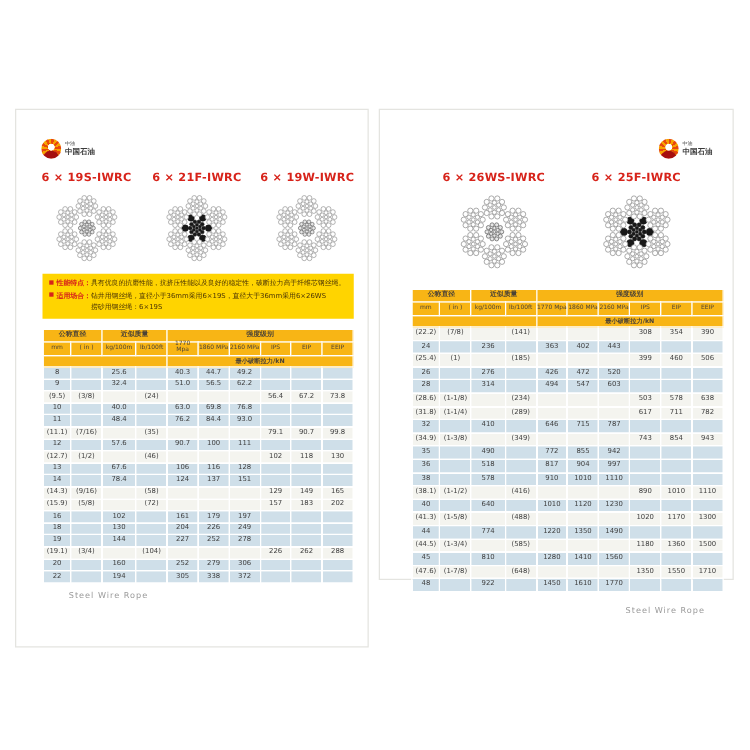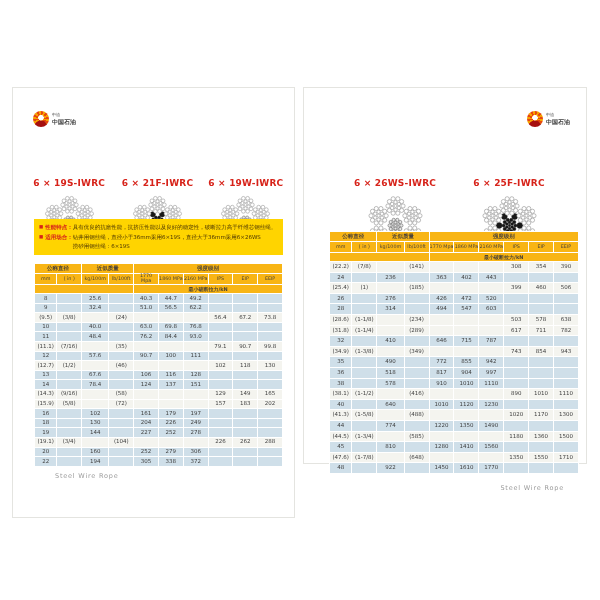--- a/index.html
+++ b/index.html
@@ -25,21 +25,21 @@
   }
   .logo-text{display:flex;flex-direction:column;justify-content:center;color:#3a3a3a;}
   .logo-text .t1{font-size:4px;line-height:1.1;}
   .logo-text .t2{font-size:6px;line-height:1.2;font-weight:bold;}
 
   
   .titles-row{position:absolute;display:flex;}
   #pageL .titles-row{left:12px;right:4px;top:50px;}
   #pageR .titles-row{left:34px;right:20px;top:50px;}
   .rope-block{flex:1;display:flex;flex-direction:column;align-items:center;}
-  .rope-title{color:#d7231a;font-weight:bold;font-size:9px;letter-spacing:0.2px;white-space:nowrap;margin-top:40px;}
+  .rope-title{color:#d7231a;font-weight:bold;font-size:9px;letter-spacing:0.2px;white-space:nowrap;}
   .rope-art{margin-top:6px;display:flex;justify-content:center;}
   #pageL .rope-art svg{width:57px;height:57px;}
   #pageR .rope-art svg{width:63px;height:63px;}
 
   
   .note-box{
     position:absolute;left:21px;width:249px;top:131px;
     background:#ffd400;box-sizing:border-box;padding:4px 6px 4px 5px;
   }
   .note-row{display:flex;align-items:flex-start;margin-bottom:1px;}

